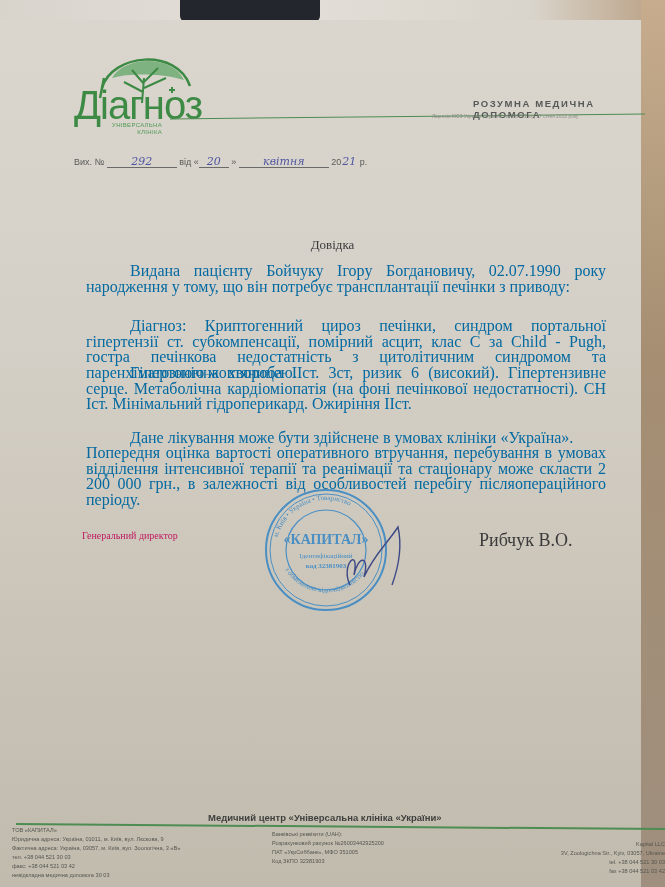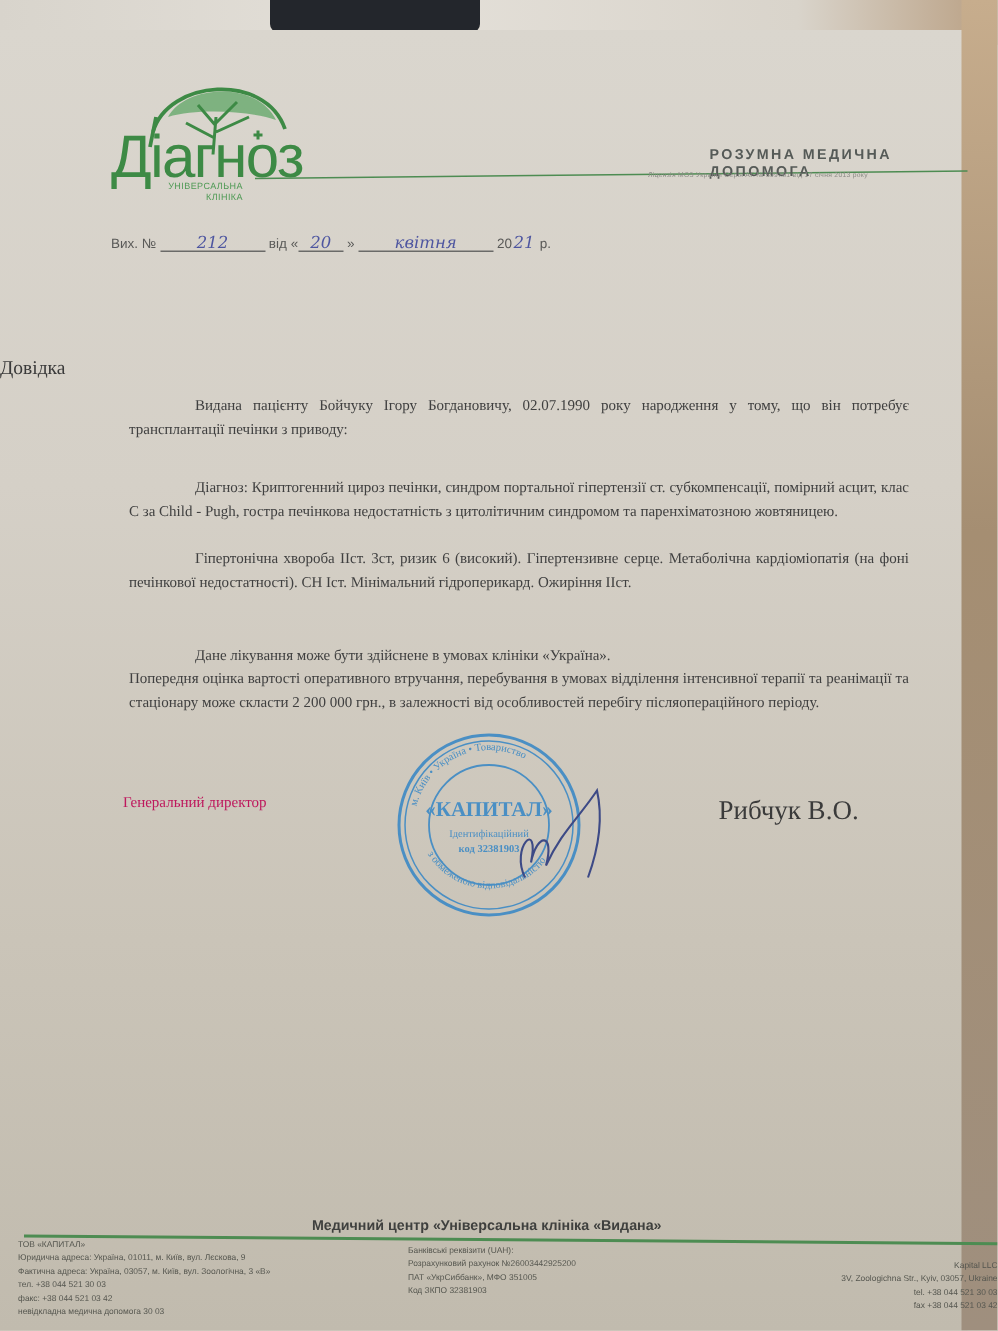--- a/index.html
+++ b/index.html
@@ -61,26 +61,26 @@
     white-space: nowrap;
   }
   .outgoing .blank {
     display: inline-block; border-bottom: 1px solid #6a6a68; text-align: center;
     font-family: "DejaVu Serif", serif; font-style: italic; color: #4e56a0;
     font-size: 11px; line-height: 10px; vertical-align: baseline;
   }
 
   
   .doc-title {
-    position: absolute; left: 0; width: 665px; top: 237px; text-align: left;
+    position: absolute; left: 0; width: 665px; top: 237px; text-align: center;
     font-size: 13px; color: #3a3a3a;
   }
   .para {
     position: absolute; left: 86px; width: 520px;
-    font-size: 10px; color: #404040; line-height: 15.5px; text-align: justify;
+    font-size: 16px; color: #0369a1; line-height: 15.5px; text-align: justify;
   }
   .indent { text-indent: 44px; }
 
   
   .sig-title {
     position: absolute; left: 82px; top: 530px; font-size: 10px; color: #be185d;
   }
   .sig-name {
     position: absolute; left: 479px; top: 530px; font-size: 18px; color: #3b3b3b;
   }
@@ -130,21 +130,21 @@
 <div class="logo-sub">
   <div>УНІВЕРСАЛЬНА</div>
   <div>КЛІНІКА</div>
 </div>
 <div class="header-rule"></div>
 <div class="slogan">РОЗУМНА МЕДИЧНА ДОПОМОГА</div>
 <div class="license">Ліцензія МОЗ України Серія АГ № 599781 від 17 січня 2013 року</div>
 
 <div class="outgoing">
   <span>Вих. №</span>
-  <span class="blank" style="width:70px">212</span>
+  <span class="blank" style="width:70px">292</span>
   <span>від «</span><span class="blank" style="width:30px">20</span>
   <span>»</span>
   <span class="blank" style="width:90px">квітня</span>
   <span>20</span><span class="blank" style="width:16px;border-bottom:none">21</span>
   <span>р.</span>
 </div>
 
 <div class="doc-title">Довідка</div>
 <div class="para indent" style="top:263px">Видана пацієнту Бойчуку Ігору Богдановичу, 02.07.1990 року народження у тому, що він потребує трансплантації печінки з приводу:</div>
 <div class="para indent" style="top:318px">Діагноз: Криптогенний цироз печінки, синдром портальної гіпертензії ст. субкомпенсації, помірний асцит, клас С за  Child - Pugh, гостра печінкова недостатність з цитолітичним синдромом та паренхіматозною жовтяницею.</div>
@@ -163,21 +163,21 @@
   <path id="ringTop" d="M14 64 A50 50 0 0 1 114 64" fill="none"></path>
   <text font-family="Liberation Serif, serif" font-size="7" fill="#4a8fc4"><textPath href="#ringTop" startOffset="8%">м. Київ • Україна • Товариство</textPath></text>
   <path id="ringBot" d="M18 72 A48 48 0 0 0 110 72" fill="none"></path>
   <text font-family="Liberation Serif, serif" font-size="7" fill="#4a8fc4"><textPath href="#ringBot" startOffset="10%">з обмеженою відповідальністю</textPath></text>
 </svg>
 <svg class="signature" viewBox="0 0 80 80">
   <path d="M10 70 C 0 50, 20 30, 14 60 C 18 40, 30 40, 24 62 C 34 40, 46 30, 58 12 C 62 30, 60 48, 52 70" stroke="#3d4a86" stroke-width="1.4" fill="none"></path>
 </svg>
 <div class="sig-name">Рибчук В.О.</div>
 
-<div class="footer-title">Медичний центр «Універсальна клініка «Видана»</div>
+<div class="footer-title">Медичний центр «Універсальна клініка «України»</div>
 <div class="footer-rule"></div>
 <div class="footer-col col-left">
   <div>ТОВ «КАПИТАЛ»</div>
   <div>Юридична адреса: Україна, 01011, м. Київ, вул. Лєскова, 9</div>
   <div>Фактична адреса: Україна, 03057, м. Київ, вул. Зоологічна, 3 «В»</div>
   <div>тел. +38 044 521 30 03</div>
   <div>факс: +38 044 521 03 42</div>
   <div>невідкладна медична допомога 30 03</div>
 </div>
 <div class="footer-col col-mid">

